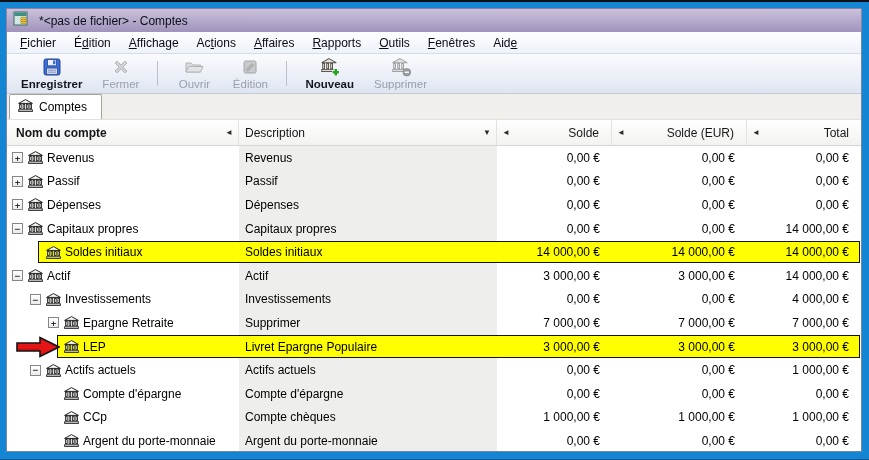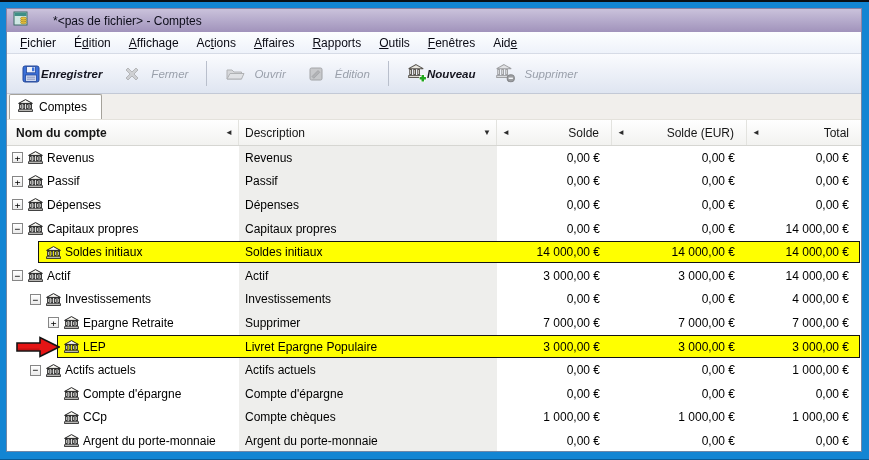--- a/index.html
+++ b/index.html
@@ -3,40 +3,40 @@
 <meta charset="utf-8">
 <style>
   * { box-sizing: border-box; margin: 0; padding: 0; }
   body { font-family: "Liberation Sans", sans-serif; background:#444; }
 
   .frame { position:relative; width:869px; height:460px; background:#1385d3;
            padding:8px 7px 8px 6px; overflow:hidden; }
   .frame::before { content:""; position:absolute; left:0; top:0; right:0; height:2px; background:#0b0e14; }
   .frame::after  { content:""; position:absolute; left:0; bottom:0; right:0; height:1px; background:#0a5a95; }
 
-  .titlebar { height:24px; display:flex; align-items:center; gap:24px; padding:0 6px;
+  .titlebar { height:24px; display:flex; align-items:center; gap:10px; padding:0 6px;
               background:linear-gradient(180deg,#cac2db 0%,#b3a8ca 55%,#a193bb 100%);
               border:1px solid #8b82a5; border-bottom:none; }
   .title-text { font-size:12px; color:#0d0d1a; white-space:nowrap; }
 
   .window-body { height:420px; background:#fff; border:1px solid #6f87a8; border-top:none;
                  display:flex; flex-direction:column; overflow:hidden; }
 
   .menubar { flex:0 0 22px; display:flex; align-items:center; padding-left:4px;
              background:linear-gradient(#fdfeff,#eef2fa); border-bottom:1px solid #d6dbe6;
              font-size:12px; color:#0a0a14; }
   .menu-item { padding:3px 9px; white-space:nowrap; cursor:default; }
 
   .toolbar { flex:0 0 40px; display:flex; align-items:stretch; padding:2px 2px 2px 4px;
              background:linear-gradient(#fafbfe,#dfe5f1); border-bottom:1px solid #c3c9d6; }
-  .tb-btn { display:flex; flex-direction:row; align-items:center; justify-content:flex-end;
-            padding:1px 10px; min-width:56px;font-style:italic; }
+  .tb-btn { display:flex; flex-direction:column; align-items:center; justify-content:flex-end;
+            padding:1px 10px; min-width:56px; }
   .tb-btn .ic { height:20px; display:flex; align-items:center; }
   .tb-btn .lbl { font-size:11.5px; color:#15151f; font-weight:bold; margin-top:1px; white-space:nowrap; }
-  .tb-btn.disabled .lbl { color:#9aa0ab; font-weight:normal;margin-left:9px; }
+  .tb-btn.disabled .lbl { color:#9aa0ab; font-weight:normal; }
   .tb-btn.disabled .ic { opacity:.6; filter:grayscale(1); }
   .tb-sep { width:1px; background:#b9bfcc; margin:5px 8px; }
 
   .tabbar { flex:0 0 25px; background:#f1efec; display:flex; align-items:flex-end; padding-left:2px;
             border-bottom:1px solid #e4e2dc; }
   .tab { display:flex; align-items:center; gap:6px; background:#fff; border:1px solid #a5a29b;
          border-bottom:none; border-radius:2px 2px 0 0; padding:3px 14px 4px 8px; height:25px;
          font-size:12px; color:#000; }
 
   .thead { flex:0 0 26px; display:flex; background:linear-gradient(#ffffff,#f2f2f0);

